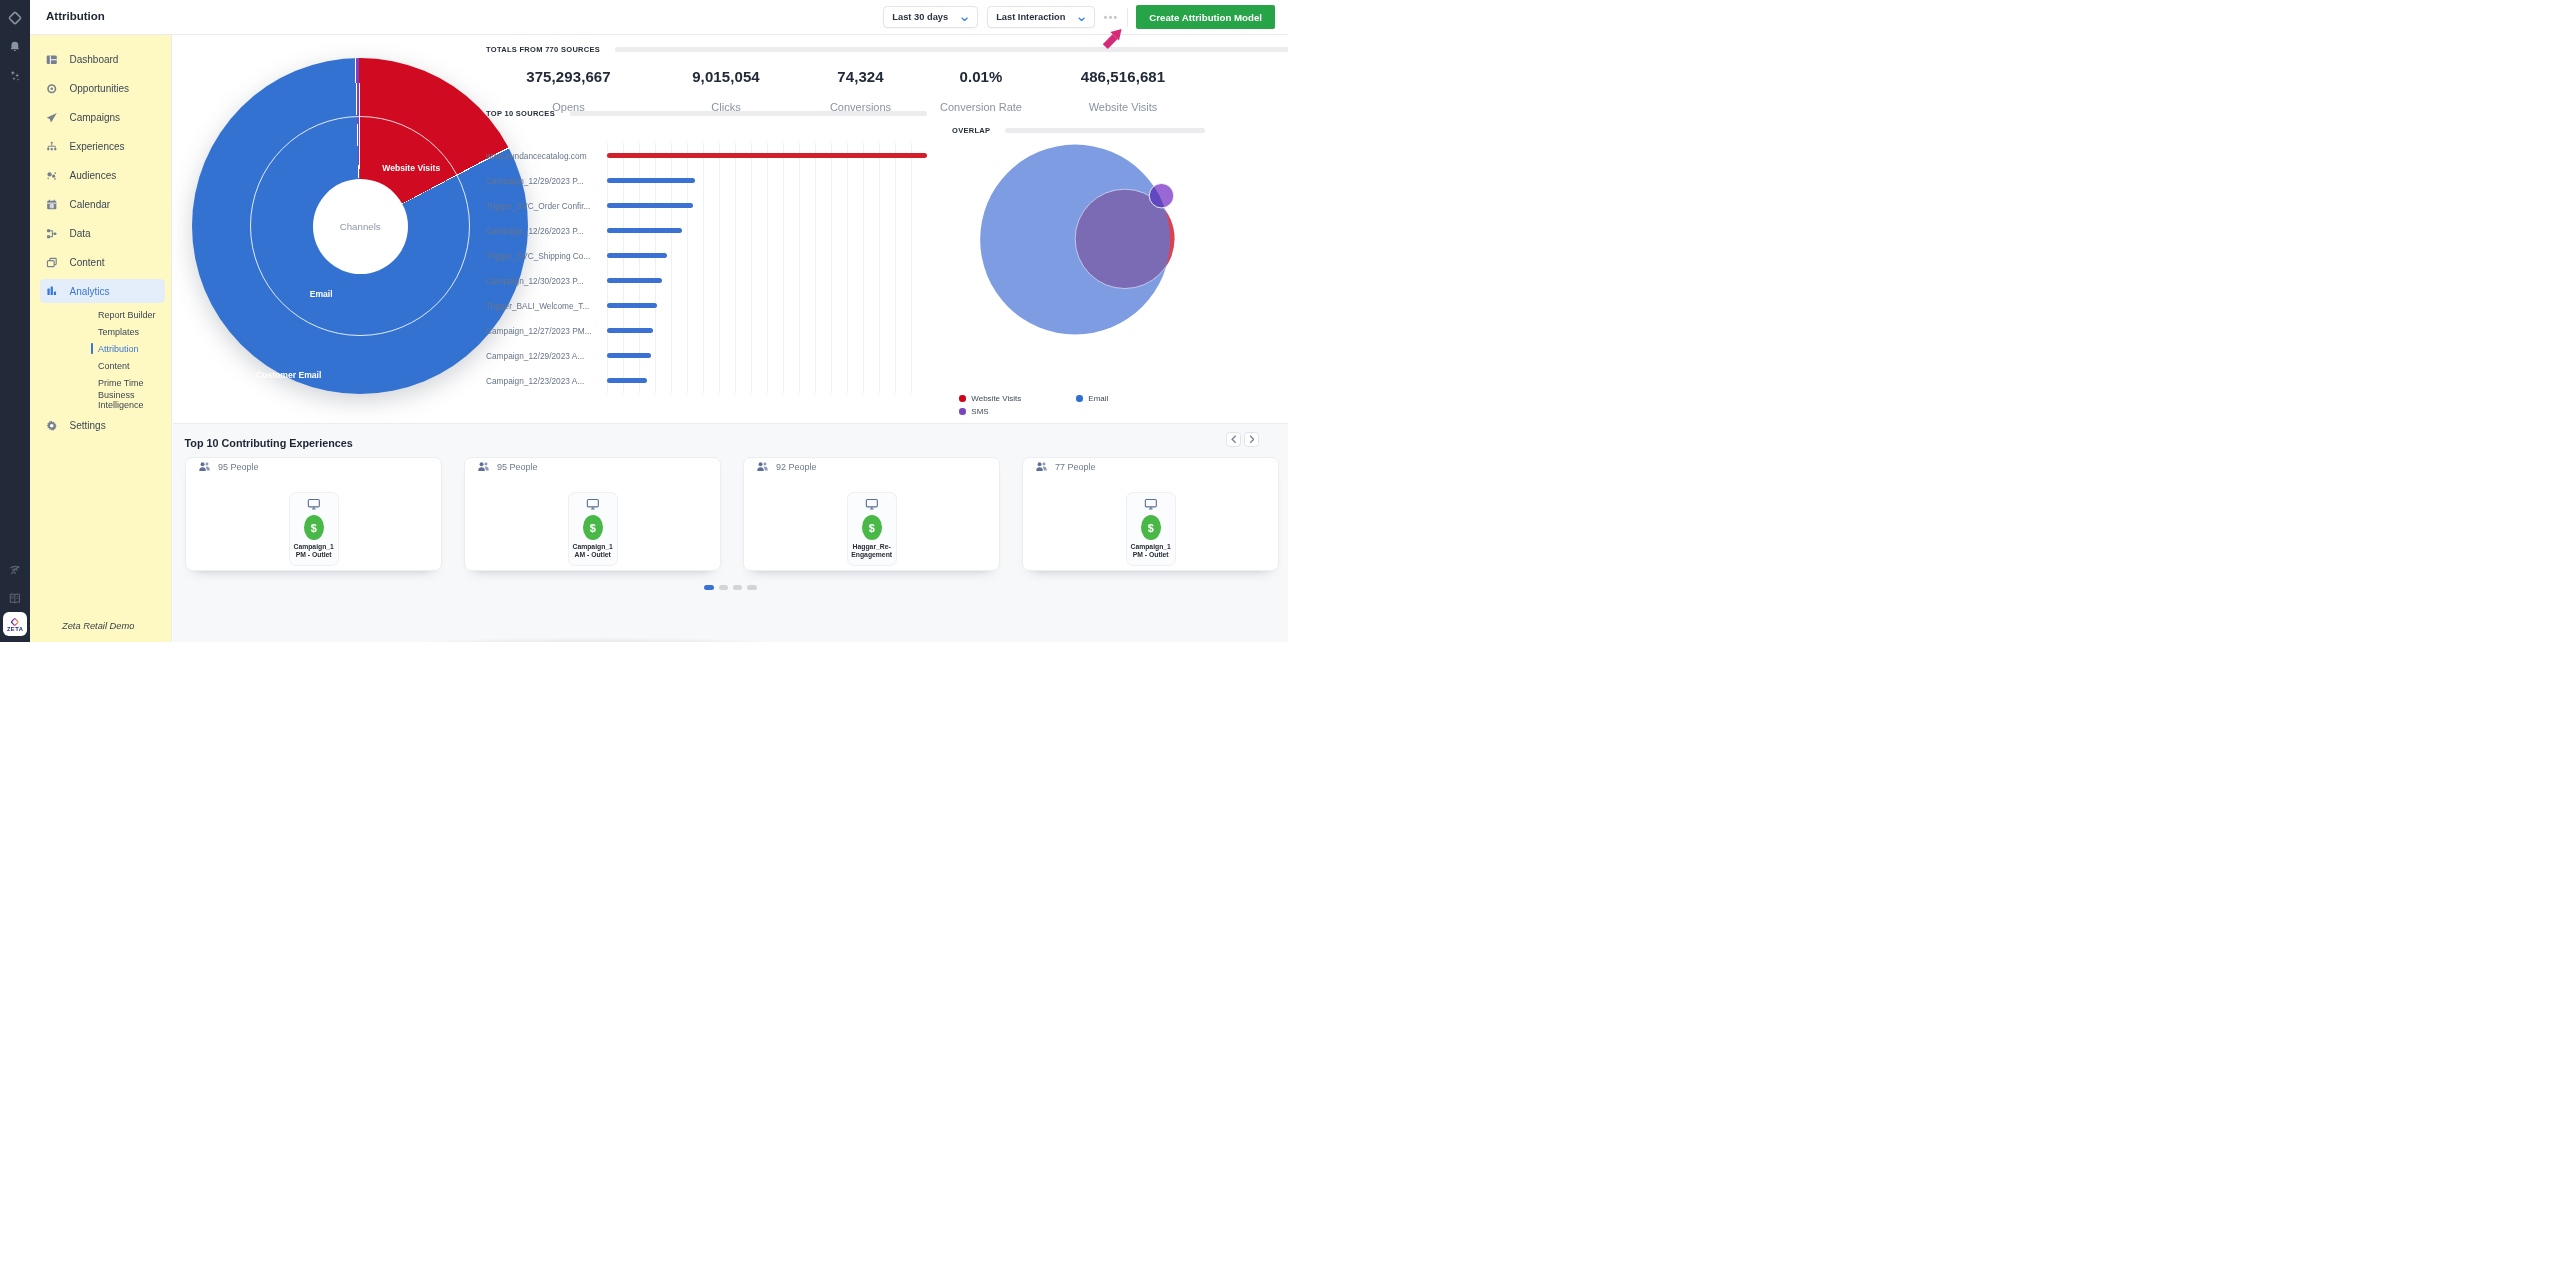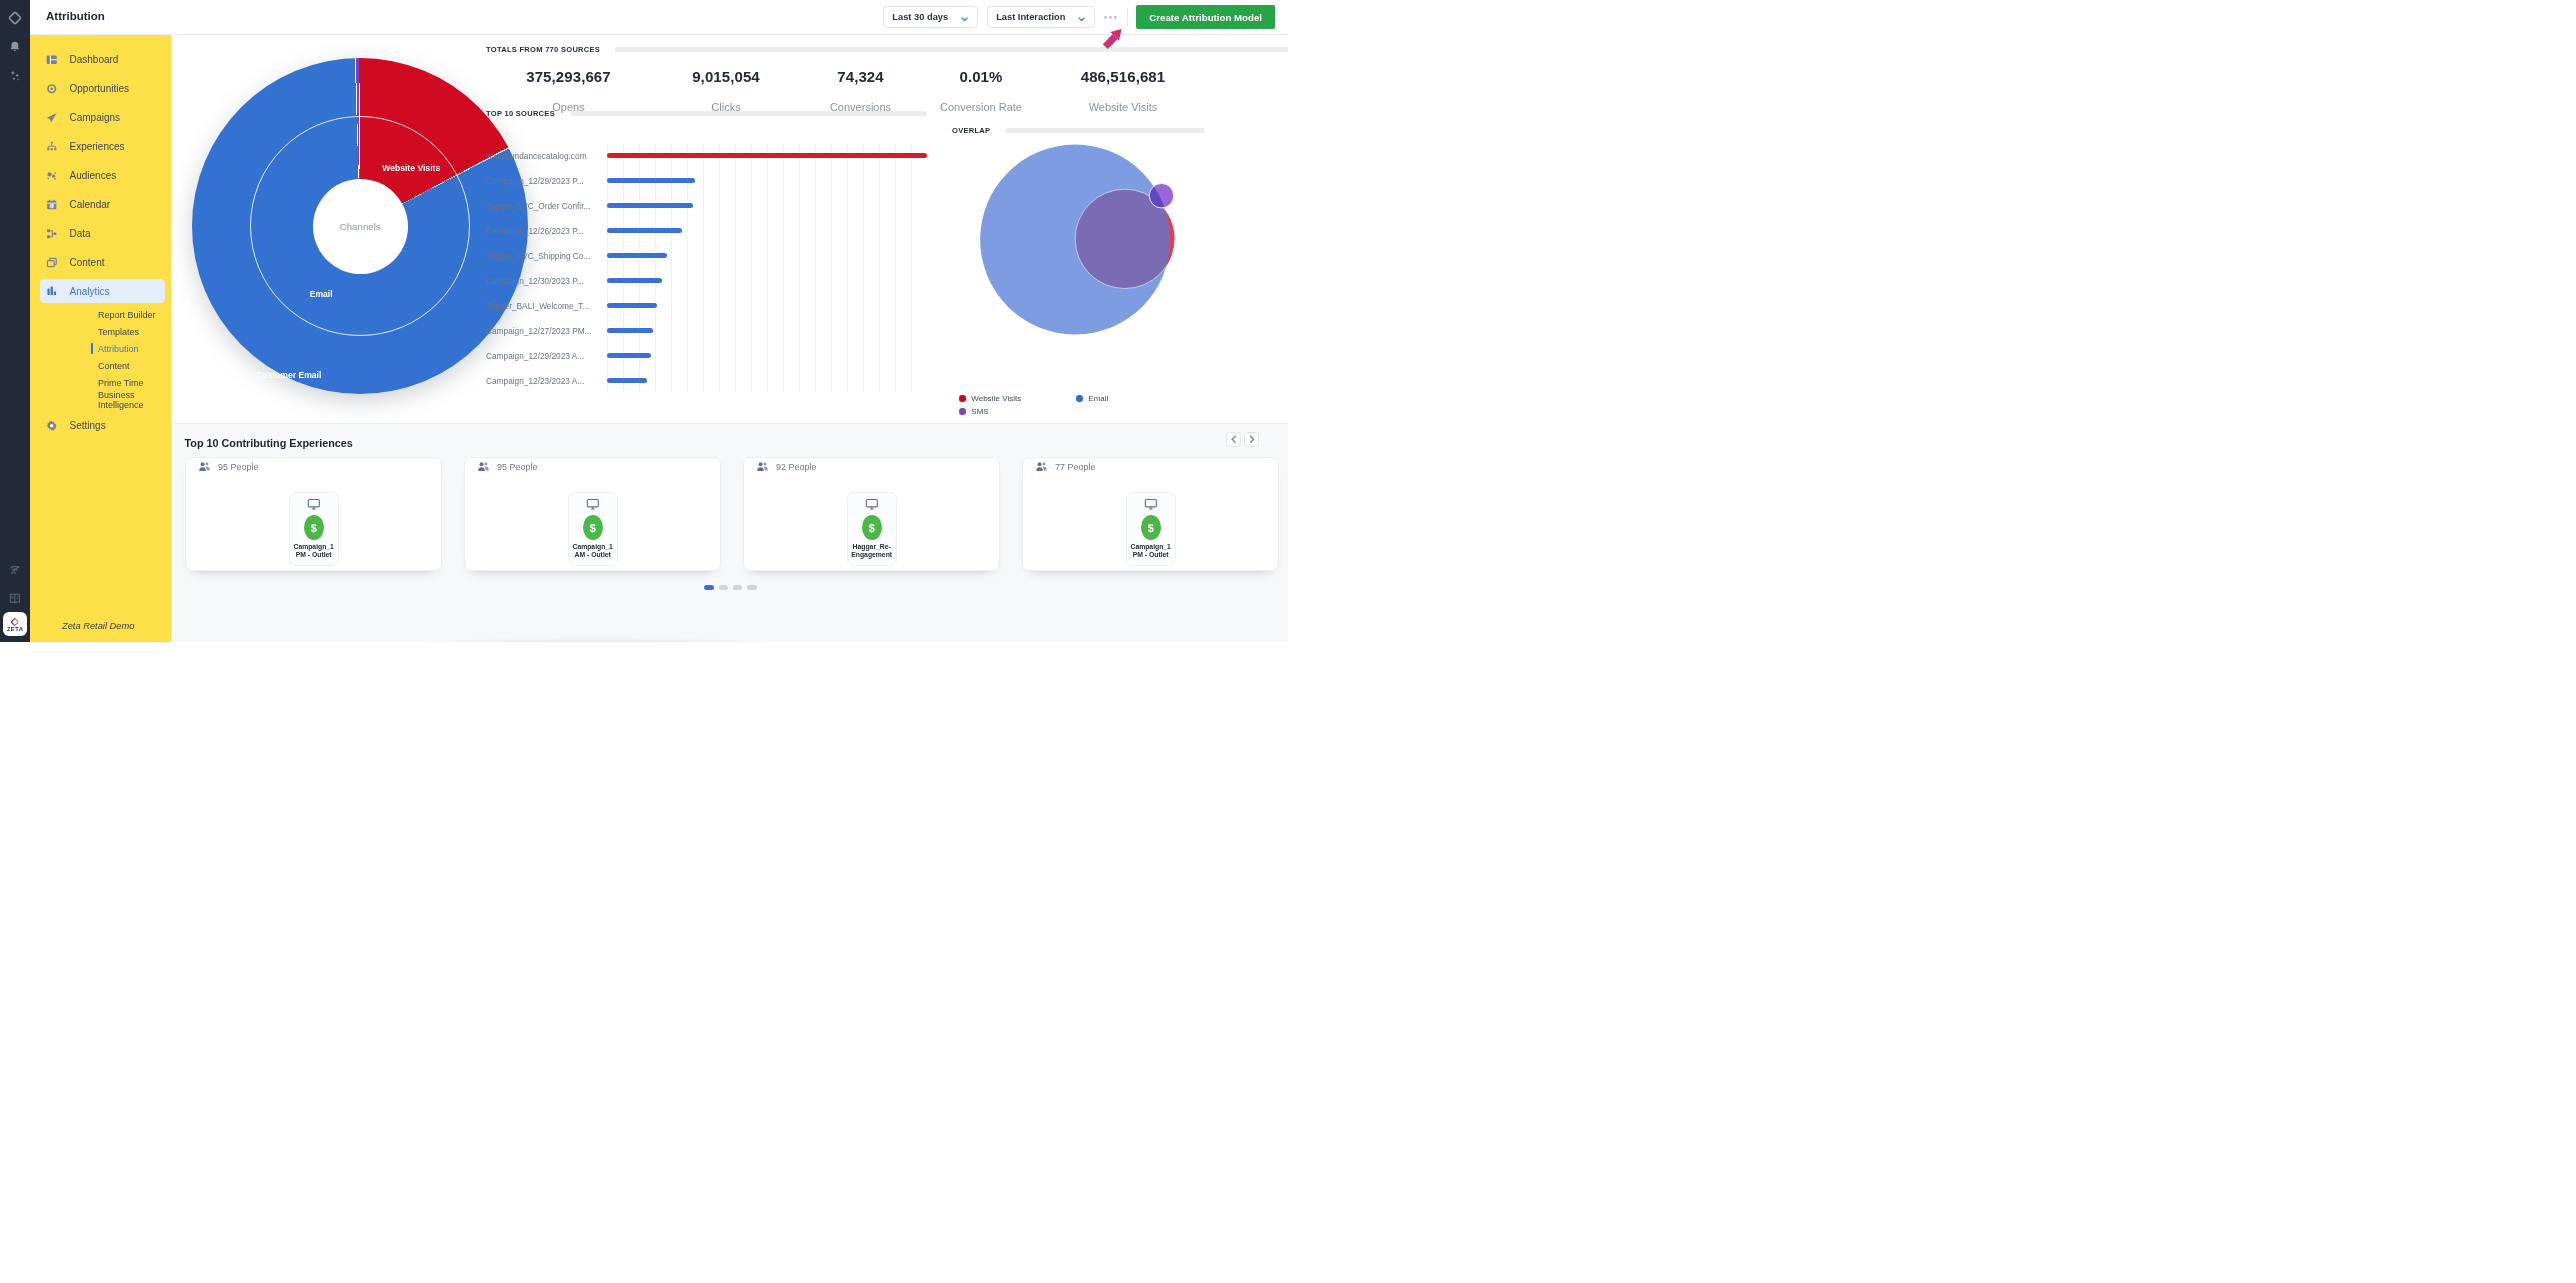--- a/index.html
+++ b/index.html
@@ -23,21 +23,21 @@
   .dropdown .dd-label { font-size:9.3px; font-weight:600; color:#2a3240; }
   .more-dots { font-size:10px; font-weight:700; color:#c3c7cd; letter-spacing:1.4px; cursor:pointer; }
   .hdr-divider { width:0.7px; height:18.7px; background:#e7e9ed; }
   .create-btn { height:24.4px; background:#27a348; color:#fff; border:none; border-radius:2px; font-family:inherit;
                 font-size:9.7px; font-weight:700; padding:0 13px; cursor:pointer; }
   .cursor-arrow { position:absolute; left:1107px; top:26px; width:13px; height:24.4px; transform:rotate(44deg); z-index:40; }
   .cursor-arrow .head { width:0; height:0; border-left:6.5px solid transparent; border-right:6.5px solid transparent; border-bottom:10px solid #d42a78; }
   .cursor-arrow .tail { width:6.5px; height:13.7px; background:#d42a78; margin:0 auto; }
 
   
-  .sidebar { position:absolute; left:30px; top:35px; width:142px; height:607px; background:#fde047; border-right:0.7px solid #e9ebee; z-index:10; }
+  .sidebar { position:absolute; left:30px; top:35px; width:142px; height:607px; background:#fef9c3; border-right:0.7px solid #e9ebee; z-index:10; }
   .nav { position:absolute; top:10px; left:0; right:5.8px; }
   .nav-item { height:29px; display:flex; align-items:center; padding-left:15px; cursor:pointer; }
   .nav-item .nico { width:13px; height:13px; display:flex; align-items:center; justify-content:center; }
   .nav-item .nlabel { margin-left:11.5px; font-size:10px; color:#3c4654; }
   .nav-item.active { background:#e4eefb; border-radius:4.3px; margin-left:10px; padding-left:5px; height:24px; margin-top:2.2px; margin-bottom:2.9px; }
   .nav-item.active .nlabel { color:#3b77d9; font-weight:400; }
   .sub-item { height:17px; display:flex; align-items:center; padding-left:40px; font-size:9px; color:#3c4654; cursor:pointer; position:relative;margin-left:28px; }
   .sub-item.active { color:#3b77d9; }
   .sub-item.active::before { content:""; position:absolute; left:33px; top:2.9px; width:2.2px; height:11.5px; background:#3b77d9; border-radius:0.7px; }
   .workspace { position:absolute; left:32px; bottom:11.5px; font-size:9.3px; color:#3b414b;font-style:italic; }

